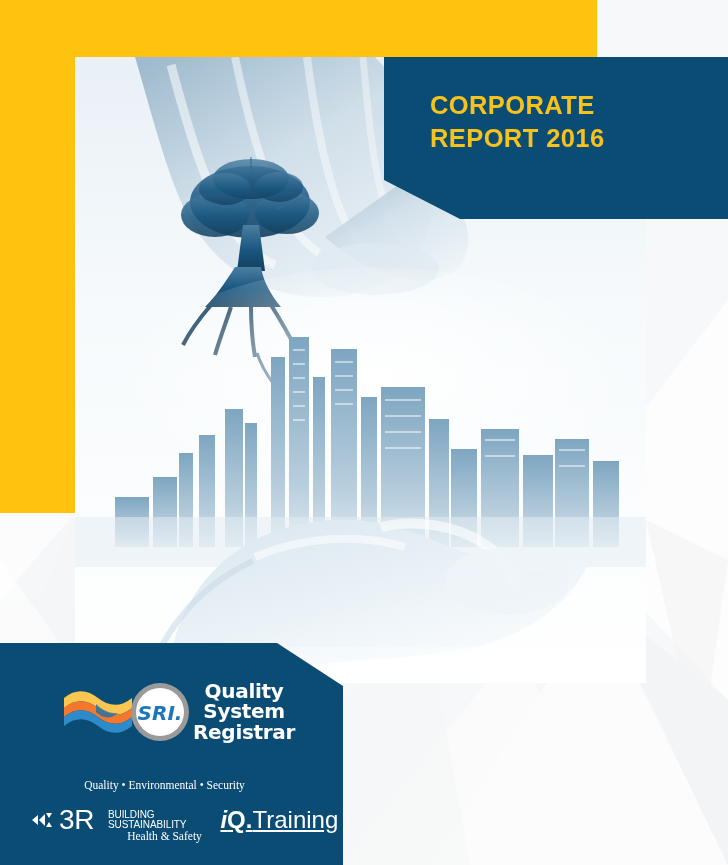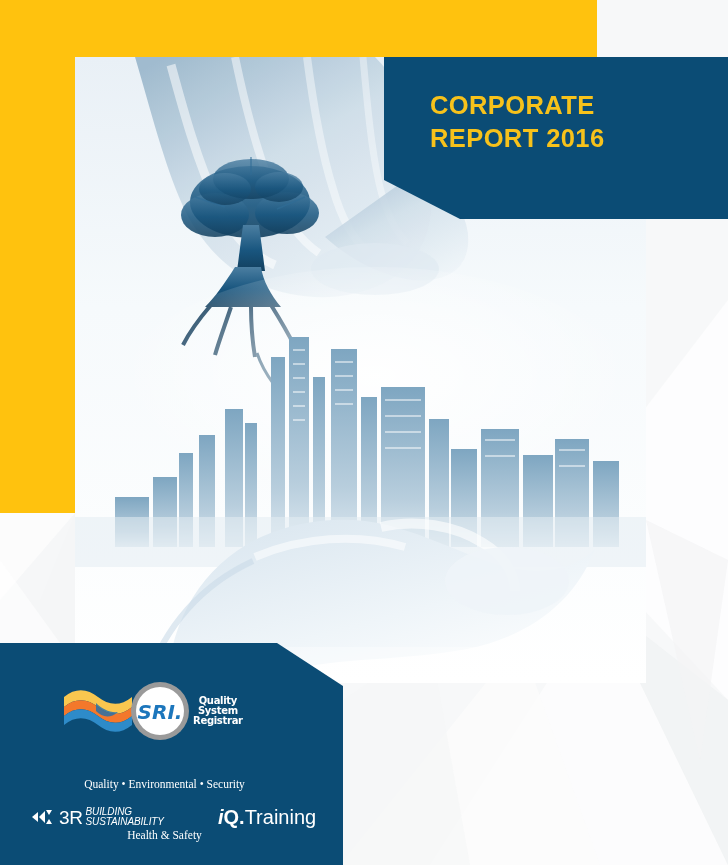--- a/index.html
+++ b/index.html
@@ -91,21 +91,21 @@
   }
   .sri-flag { width: 74px; height: 56px; flex: none; }
   .sri-flag svg { display: block; width: 100%; height: 100%; }
   .sri-badge { width: 60px; height: 60px; flex: none; margin-left: -6px; }
   .sri-badge svg { display: block; width: 100%; height: 100%; }
   .sri-words {
     margin-left: 3px;
     color: #ffffff;
     font-family: "DejaVu Sans", sans-serif;
     font-weight: bold;
-    font-size: 10px;
+    font-size: 20px;
     line-height: 1.02;
     letter-spacing: -0.3px;
   }
   .sri-words span { display: block; }
   .sri-tagline {
     margin-top: 6px;
     text-align: center;
     color: #ffffff;
     font-family: "Liberation Serif", serif;
     font-size: 11.5px;
@@ -122,42 +122,42 @@
     align-items: center;
   }
   .logo-3r {
     display: flex;
     align-items: center;
     color: #ffffff;
   }
   .r3-mark { width: 26px; height: 22px; flex: none; }
   .r3-mark svg { display: block; width: 100%; height: 100%; }
   .r3-word {
-    font-size: 19px;
+    font-size: 28px;
     letter-spacing: -0.4px;
     line-height: 1;
     margin-left: 1px;
     font-family: "Liberation Sans", sans-serif;
   }
   .r3-sub {
-    margin-left: 3px;
+    margin-left: 14px;
     font-size: 10px;
     line-height: 1.05;
     letter-spacing: -0.1px;
-    font-style: italic;
   }
   .r3-sub span { display: block; }
 
   .logo-iq {
-    margin-left: 54px;
+    margin-left: 34px;
     color: #ffffff;
-    font-size: 20px;
+    font-size: 24px;
     line-height: 1;
     white-space: nowrap;
     font-family: "Liberation Sans", sans-serif;
+    text-decoration: underline;
   }
   .logo-iq .iq-i { font-weight: bold; font-style: italic; }
   .logo-iq .iq-q { font-weight: bold; }
   .logo-iq .iq-dot { font-weight: bold; }
   .logo-iq .iq-word { font-weight: normal; }
 </style>
 </head>
 <body>
 
 <div class="page">

